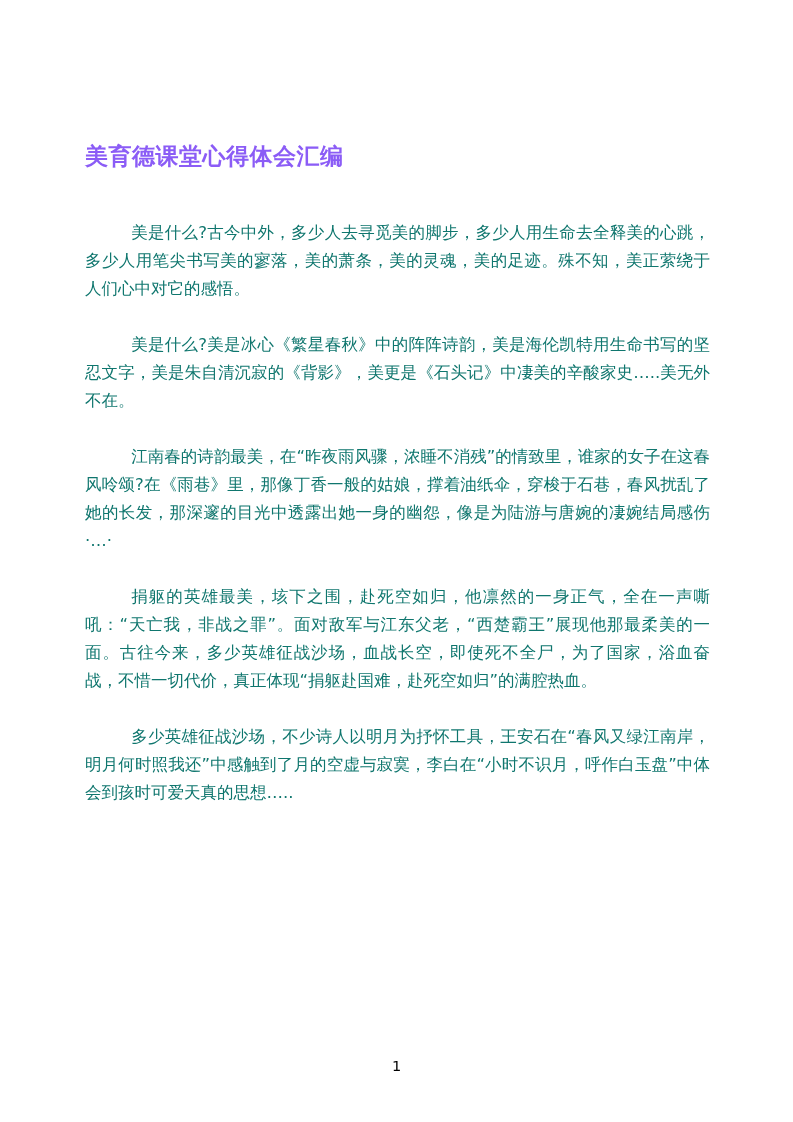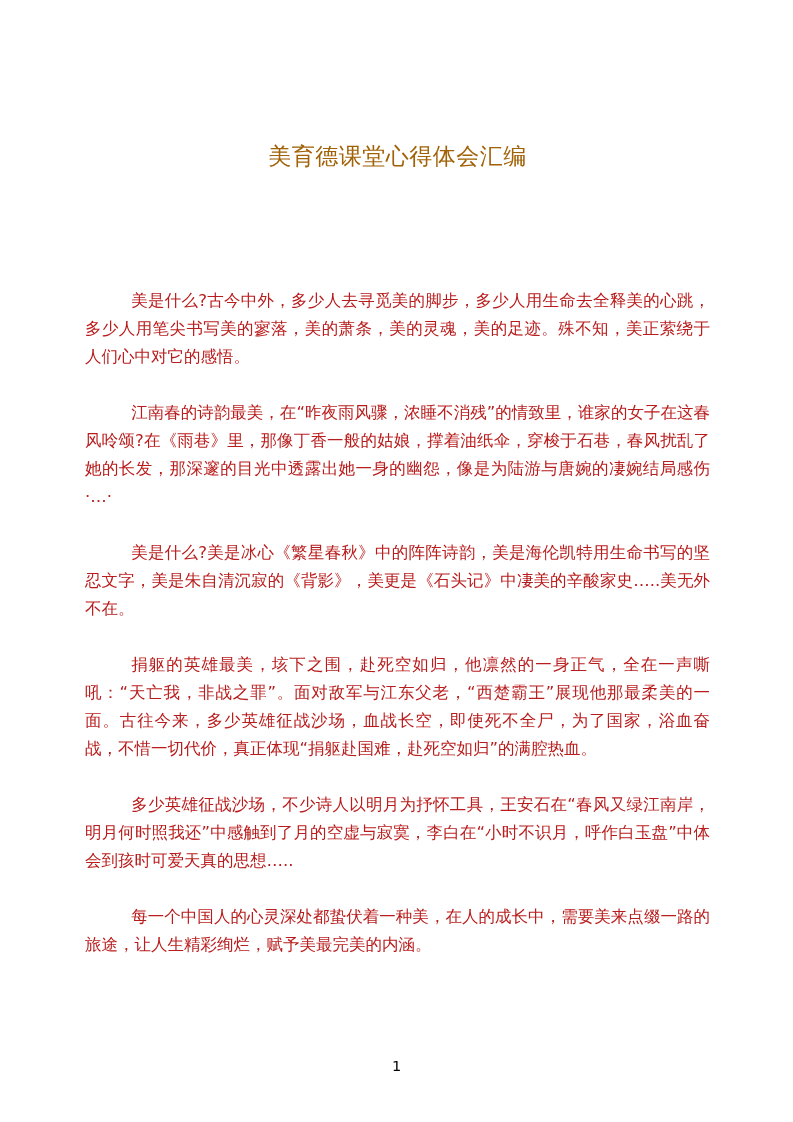--- a/index.html
+++ b/index.html
@@ -11,33 +11,32 @@
     margin: 0 auto;
     background: #ffffff;
     overflow: hidden;
     font-family: "DejaVu Sans", "Liberation Sans", sans-serif;
     color: #000000;
   }
   .content {
     padding: 141px 83px 0 85px;
   }
   .doc-title {
-    text-align: center;
     font-size: 23px;
     line-height: 30px;
-    font-weight: normal;
+    font-weight: bold;
     letter-spacing: 0.5px;
-    color: #a16207;
+    color: #8b5cf6;
   }
   .doc-body {
-    margin-top: 116px;
+    margin-top: 48px;
     font-size: 16.5px;
     line-height: 28px;
     text-align: justify;
-    color: #b91c1c;
+    color: #0f766e;
   }
   .doc-body p {
     margin: 0 0 28px 0;
     text-indent: 2.8em;
   }
   .page-number {
     position: absolute;
     left: 0;
     right: 0;
     bottom: 48px;
@@ -47,21 +46,20 @@
   }
 </style>
 </head>
 <body>
 
 <div class="page">
   <div class="content">
     <h1 class="doc-title">美育德课堂心得体会汇编</h1>
     <div class="doc-body">
       <p>美是什么?古今中外，多少人去寻觅美的脚步，多少人用生命去全释美的心跳，多少人用笔尖书写美的寥落，美的萧条，美的灵魂，美的足迹。殊不知，美正萦绕于人们心中对它的感悟。</p>
+      <p>美是什么?美是冰心《繁星春秋》中的阵阵诗韵，美是海伦凯特用生命书写的坚忍文字，美是朱自清沉寂的《背影》，美更是《石头记》中凄美的辛酸家史…..美无外不在。</p>
       <p>江南春的诗韵最美，在“昨夜雨风骤，浓睡不消残”的情致里，谁家的女子在这春风呤颂?在《雨巷》里，那像丁香一般的姑娘，撑着油纸伞，穿梭于石巷，春风扰乱了她的长发，那深邃的目光中透露出她一身的幽怨，像是为陆游与唐婉的凄婉结局感伤·…·</p>
-      <p>美是什么?美是冰心《繁星春秋》中的阵阵诗韵，美是海伦凯特用生命书写的坚忍文字，美是朱自清沉寂的《背影》，美更是《石头记》中凄美的辛酸家史…..美无外不在。</p>
       <p>捐躯的英雄最美，垓下之围，赴死空如归，他凛然的一身正气，全在一声嘶吼：“天亡我，非战之罪”。面对敌军与江东父老，“西楚霸王”展现他那最柔美的一面。古往今来，多少英雄征战沙场，血战长空，即使死不全尸，为了国家，浴血奋战，不惜一切代价，真正体现“捐躯赴国难，赴死空如归”的满腔热血。</p>
       <p>多少英雄征战沙场，不少诗人以明月为抒怀工具，王安石在“春风又绿江南岸，明月何时照我还”中感触到了月的空虚与寂寞，李白在“小时不识月，呼作白玉盘”中体会到孩时可爱天真的思想…..</p>
-      <p>每一个中国人的心灵深处都蛰伏着一种美，在人的成长中，需要美来点缀一路的旅途，让人生精彩绚烂，赋予美最完美的内涵。</p>
     </div>
   </div>
   <div class="page-number">1</div>
 </div>
 
 </body></html>

